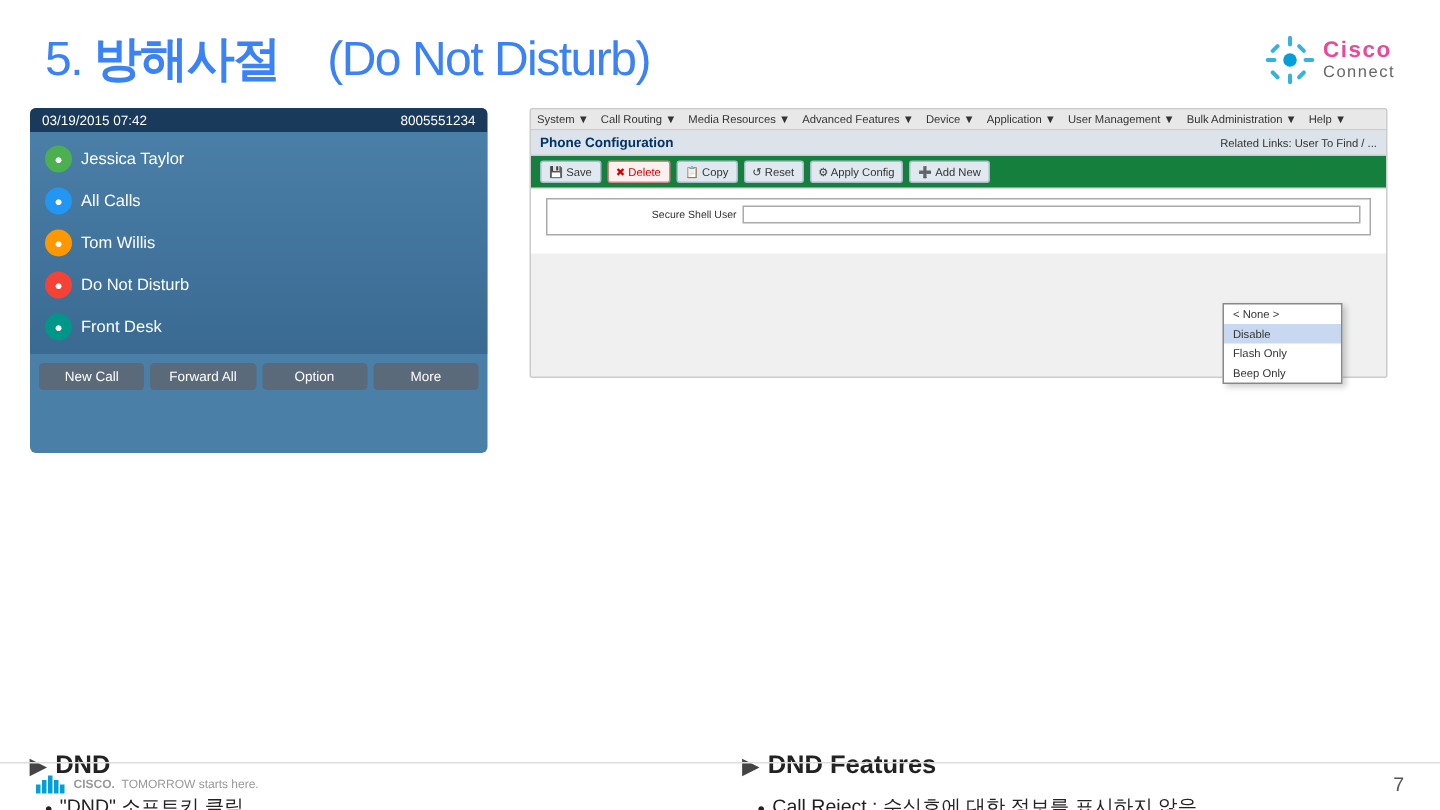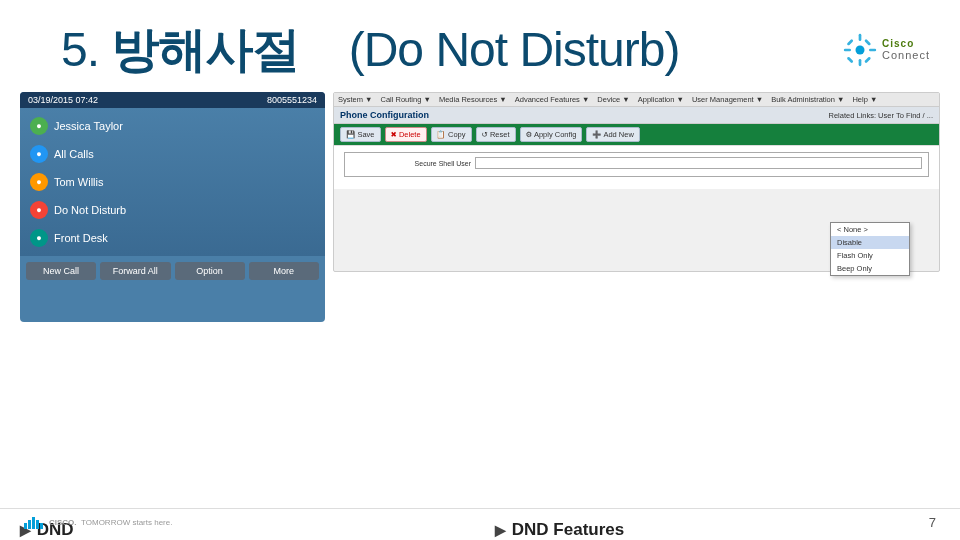--- a/index.html
+++ b/index.html
@@ -13,36 +13,35 @@
     }
 
     
     .page-header {
       padding: 18px 30px 10px 30px;
       display: flex;
       align-items: center;
       justify-content: space-between;
     }
     .page-title {
-      font-size: 48px;
+      font-size: 32px;
       font-weight: 400;
-      color: #0c4a6e;
+      color: #3b82f6;
       letter-spacing: -1px;
-      margin-left: 31px;
     }
     .page-title span.korean {
       font-weight: 700;
     }
 
     
     .main-content {
       display: flex;
       flex-direction: row;
-      padding: 0 20px 0 20px;
-      gap: 8px;
+      padding: 0 35px 0 20px;
+      gap: 28px;
       height: 420px;
     }
 
     
     .screenshot-panel {
       width: 305px;
       flex-shrink: 0;
       background: #4a7fa8;
       border-radius: 4px;
       overflow: hidden;
@@ -316,23 +315,23 @@
     .gear-svg {
       width: 36px;
       height: 36px;
     }
     .connect-text {
       display: flex;
       flex-direction: column;
       line-height: 1.1;
     }
     .connect-text .cisco-word {
-      font-size: 10px;
+      font-size: 15px;
       font-weight: bold;
-      color: #4d7c0f;
+      color: #ec4899;
       letter-spacing: 1px;
     }
     .connect-text .connect-word {
       font-size: 11px;
       color: #666;
       letter-spacing: 1px;
     }
   </style>
 </head>
 <body>

